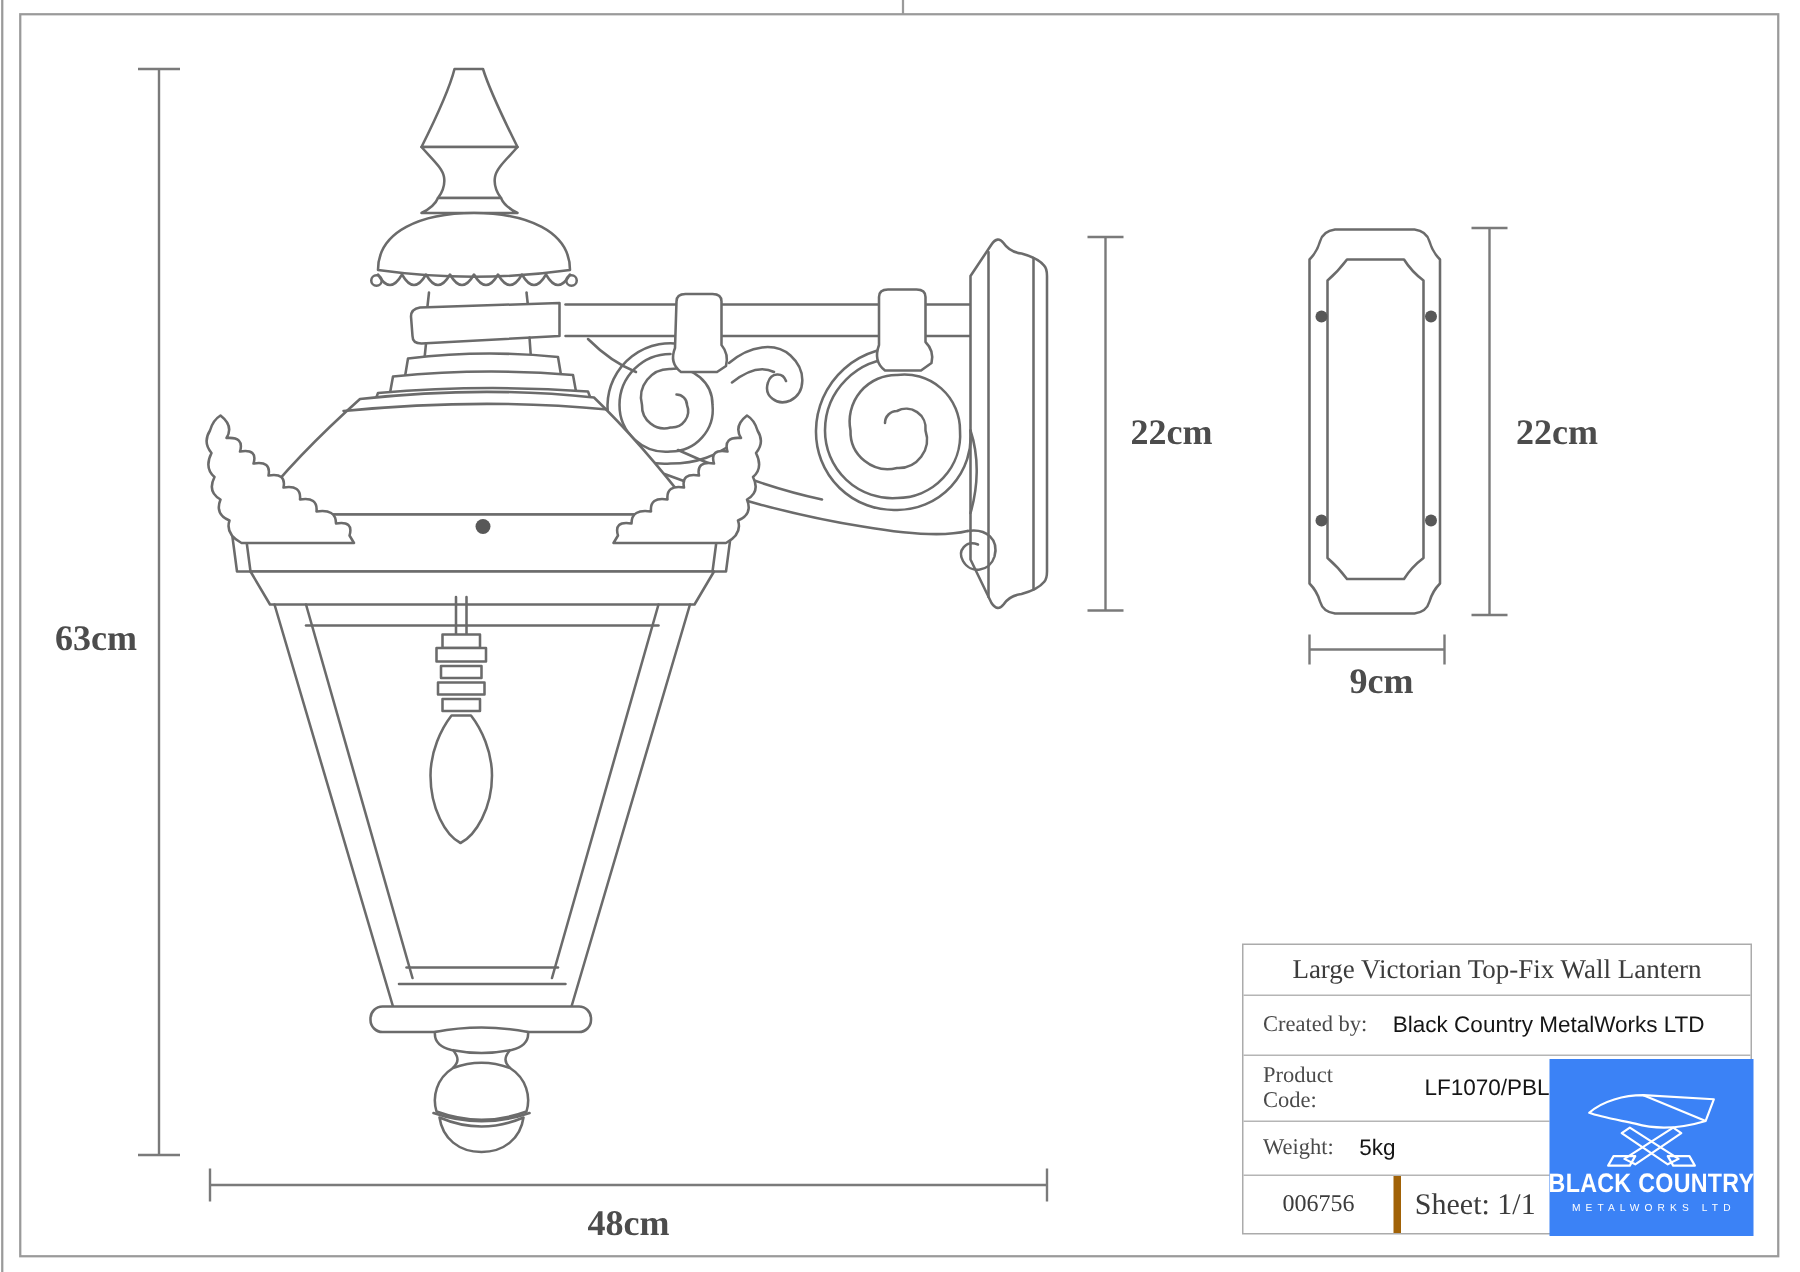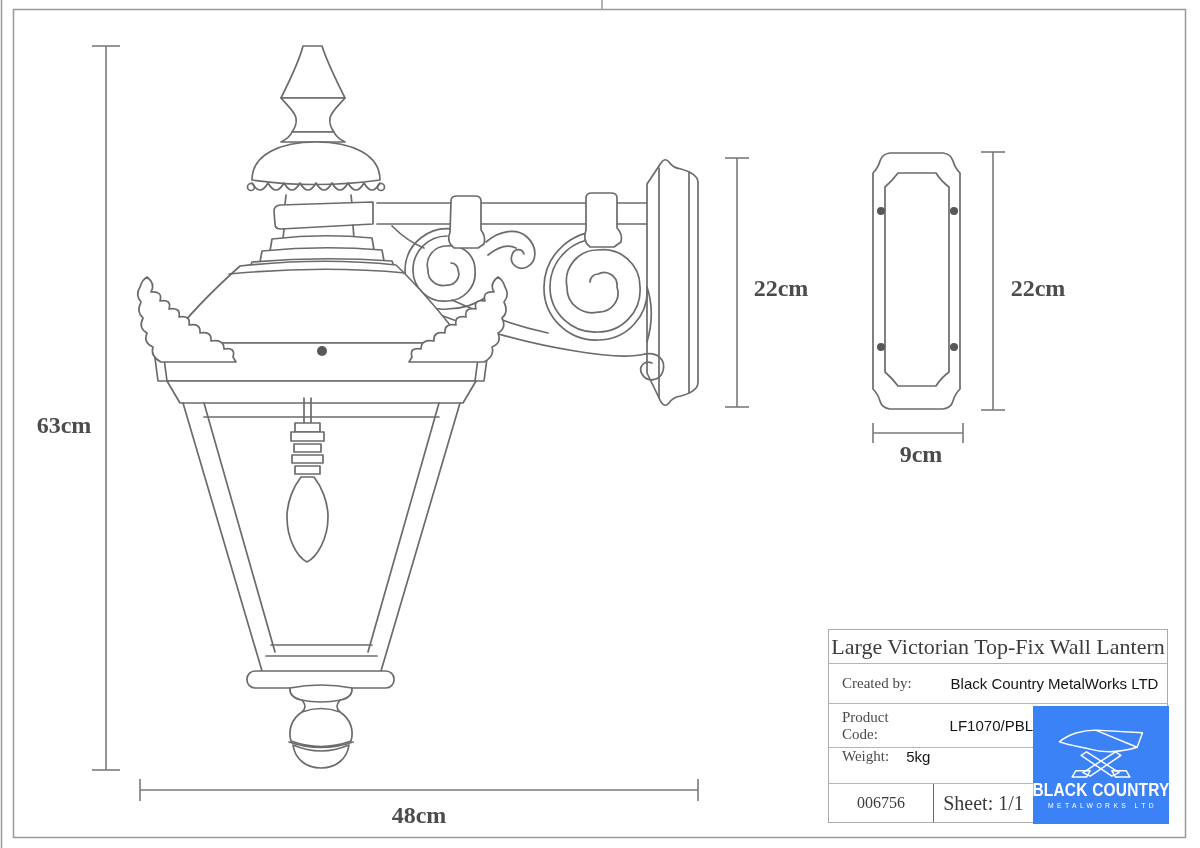--- a/index.html
+++ b/index.html
@@ -15,29 +15,29 @@
   .dimtxt{font-family:"Liberation Serif",serif;font-weight:bold;font-size:24px;fill:#4c4c4c;text-anchor:middle;}
   .border-ln{stroke:#9a9a9a;stroke-width:1.5;fill:none;}
 
   
   .tb{
     position:absolute;left:828px;top:629px;width:340px;height:194px;
     border:1px solid #ababab;background:#fff;color:#3c3c3c;box-sizing:border-box;
   }
   .tb .row{position:absolute;left:0;box-sizing:border-box;}
   .tb .r1{top:0;width:338px;height:34px;border-bottom:1px solid #b5b5b5;
-          display:flex;align-items:center;justify-content:center;font-size:22px;}
+          display:flex;align-items:center;justify-content:center;font-size:18px;}
   .tb .r2{top:34px;width:338px;height:40px;border-bottom:1px solid #b5b5b5;
-          display:flex;align-items:center;padding-left:13px;font-size:15px;gap:22px;}
+          display:flex;align-items:center;padding-left:13px;font-size:15px;}
   .tb .r3{top:74px;width:204px;height:44px;border-bottom:1px solid #b5b5b5;
           display:flex;align-items:center;padding-left:13px;font-size:15px;gap:18px;}
   .tb .r4{top:118px;width:204px;height:36px;border-bottom:1px solid #b5b5b5;
-          display:flex;align-items:flex-start;padding-left:13px;font-size:15px;}
+          display:flex;align-items:center;padding-left:13px;font-size:15px;}
   .tb .r5{top:154px;width:204px;height:38px;display:flex;}
-  .tb .c1{width:105px;height:100%;border-right:1px solid #a16207;display:flex;
+  .tb .c1{width:105px;height:100%;border-right:5px solid #a16207;display:flex;
           align-items:center;justify-content:center;font-size:16px;box-sizing:border-box;}
   .tb .c2{flex:1;height:100%;display:flex;align-items:center;justify-content:center;font-size:20px;}
   .tb .val{font-family:"Liberation Sans",sans-serif;color:#151515;margin-left:5px;font-size:15px;padding-left:12px;}
   .tb .lbl{color:#4a4a4a;}
 
   
   .logo{
     position:absolute;left:204px;top:76px;width:136px;height:118px;background:#3b82f6;
     display:flex;flex-direction:column;align-items:center;justify-content:center;
   }

